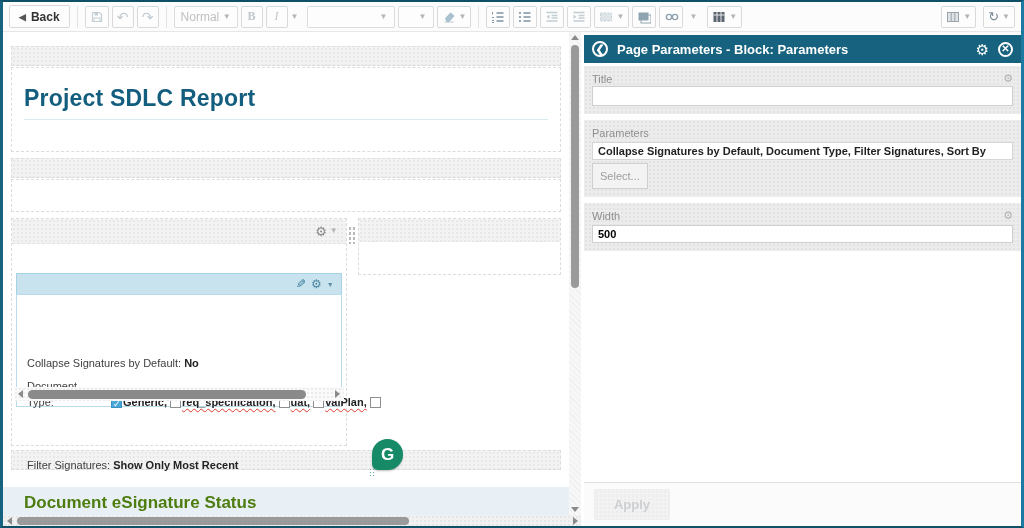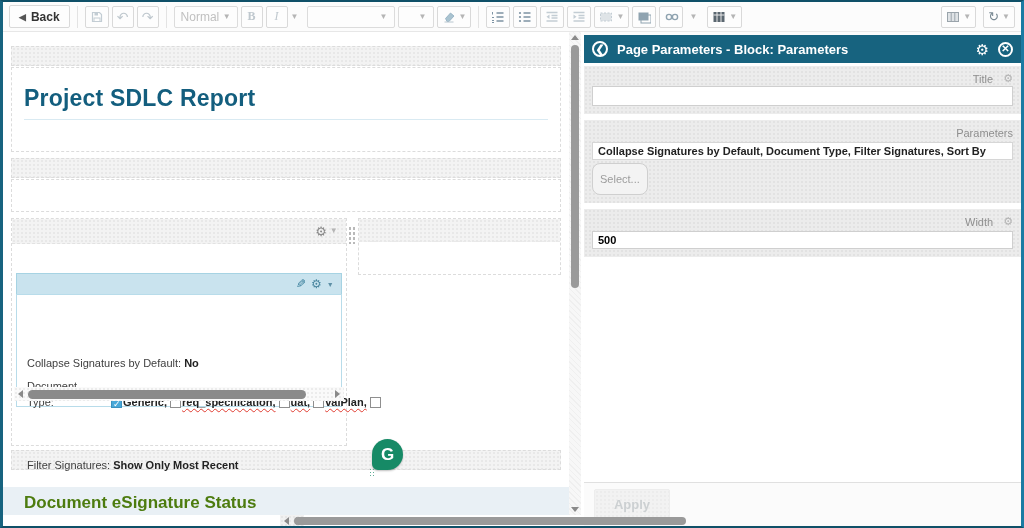--- a/index.html
+++ b/index.html
@@ -20,21 +20,21 @@
   .caret { font-size:8px; color:#b5b5b5; line-height:1; }
   .tb-spacer { flex:1; }
   .tb-ico { display:inline-block; width:14px; height:14px; }
   .bold-g { font-weight:bold; font-family:"Liberation Serif", serif; }
   .ital-g { font-style:italic; font-family:"Liberation Serif", serif; }
 
   
   .main { flex:1; display:flex; min-height:0; }
 
   
-  .doc-region { width:578px; display:flex; flex-direction:column; background:#fff; flex-shrink:0;align-items:center; }
+  .doc-region { width:578px; display:flex; flex-direction:column; background:#fff; flex-shrink:0; }
   .doc-row { flex:1; display:flex; min-height:0; }
   .doc-content { width:566px; background:#fff; overflow:hidden; position:relative; padding-top:14px; }
 
   .dashed-block { margin:0 8px; border:1px dashed #dcdcdc; }
   .gray-fill { background:#f3f3f3; background-image:radial-gradient(#e8e8e8 0.8px, transparent 0.8px); background-size:4px 4px; }
   .blockA { height:20px; }
   .blockB { height:85px; margin-top:1px; background:#fff; padding:17px 12px 0 12px; }
   .doc-title { font-size:23px; font-weight:bold; color:#135e7e; letter-spacing:0.2px; }
   .title-rule { border:0; border-top:1px solid #d9eaf2; margin-top:7px; }
   .blockC { height:20px; margin-top:6px; }
@@ -98,27 +98,27 @@
   
   .panel { flex:1; background:#fbfbfb; border-left:3px solid #ffffff; display:flex; flex-direction:column; min-width:0; }
   .panel-header { height:28px; background:#17637f; margin-top:3px; display:flex; align-items:center; padding:0 8px; gap:9px; flex-shrink:0; }
   .ph-back { width:16px; height:16px; border:2px solid #fff; border-radius:50%; color:#fff; font-size:11px; line-height:11px; display:flex; align-items:center; justify-content:center; font-weight:bold; }
   .ph-title { color:#fff; font-size:13px; font-weight:bold; flex:1; }
   .ph-gear { color:#fff; font-size:15px; line-height:1; }
   .ph-close { width:15px; height:15px; border:2px solid #fff; border-radius:50%; color:#fff; font-size:10px; font-weight:bold; display:flex; align-items:center; justify-content:center; line-height:1; }
 
   .panel-body { flex:1; background:#fff; padding-top:3px; }
   .p-section { background:#ececec; background-image:radial-gradient(#e2e2e2 0.8px, transparent 0.8px); background-size:4px 4px; padding:5px 8px 8px 8px; margin-bottom:6px; }
-  .p-label-row { display:flex; justify-content:flex-end; align-items:center; height:15px;gap:10px; }
+  .p-label-row { display:flex; justify-content:space-between; align-items:center; height:15px;gap:10px; }
   .p-label { font-size:11px; color:#8e8e8e; }
   .p-gear { font-size:11px; color:#b3b3b3; line-height:1; }
   .p-input { width:100%; height:20px; border:1px solid #cfcfcf; background:#fff; font-size:11px; padding:0 5px; font-family:"Liberation Sans", sans-serif; }
   .p-field { width:100%; height:18px; border:1px solid #d6d6d6; background:#fff; font-size:11px; font-weight:bold; color:#222; padding:2px 5px; margin-top:2px; white-space:nowrap; overflow:hidden; }
   .p-input.num { font-weight:bold; height:18px; margin-top:2px; }
-  .select-btn { margin-top:3px; height:32px; padding:0 7px; font-size:11px; color:#9c9c9c; background:#f3f3f3; border:1px solid #cfcfcf; border-radius:8px; font-family:"Liberation Sans", sans-serif; }
+  .select-btn { margin-top:3px; height:26px; padding:0 7px; font-size:11px; color:#9c9c9c; background:#f3f3f3; border:1px solid #cfcfcf; border-radius:0; font-family:"Liberation Sans", sans-serif; }
 
   .panel-footer { height:44px; border-top:1px solid #e0e0e0; background:#fbfbfb; display:flex; align-items:center; padding:0 10px; flex-shrink:0; }
   .apply-btn { width:76px; height:31px; background:#f2f2f2; background-image:radial-gradient(#ececec 0.8px, transparent 0.8px); background-size:4px 4px; border:1px solid #ededed; border-radius:2px; color:#ccd0d2; font-size:13px; font-weight:bold; font-family:"Liberation Sans", sans-serif; }
 
   svg { display:block; }
 </style>
 </head>
 <body>
 
 <div class="app">

